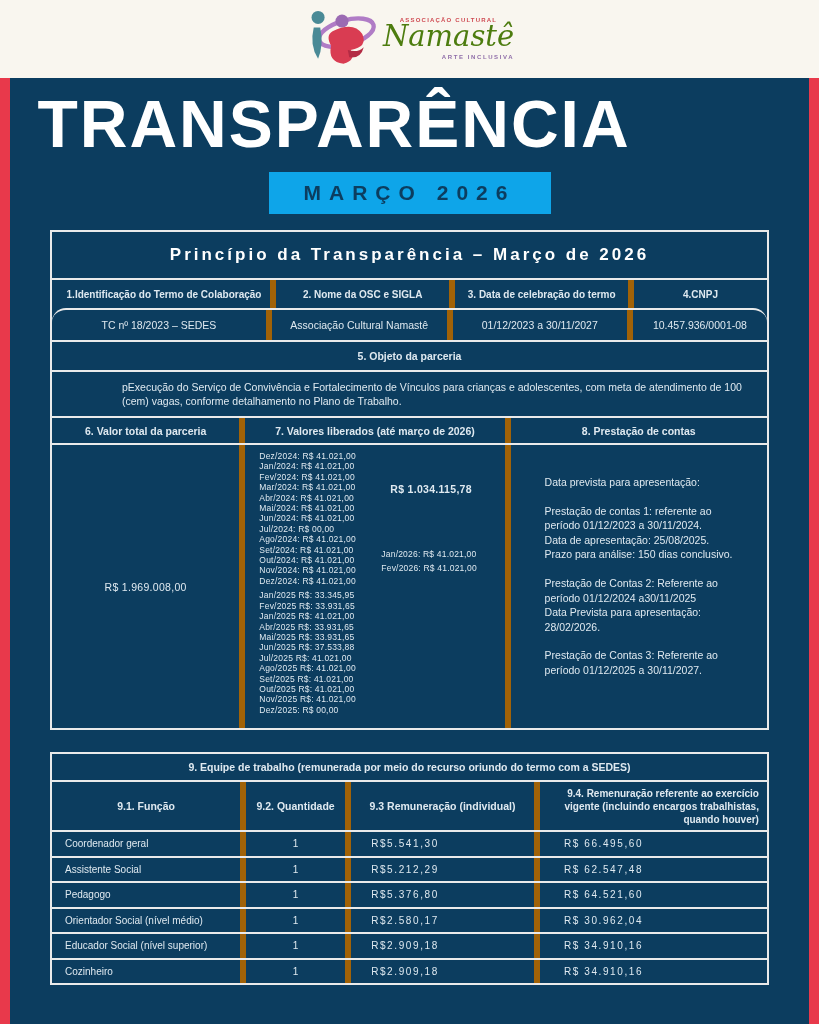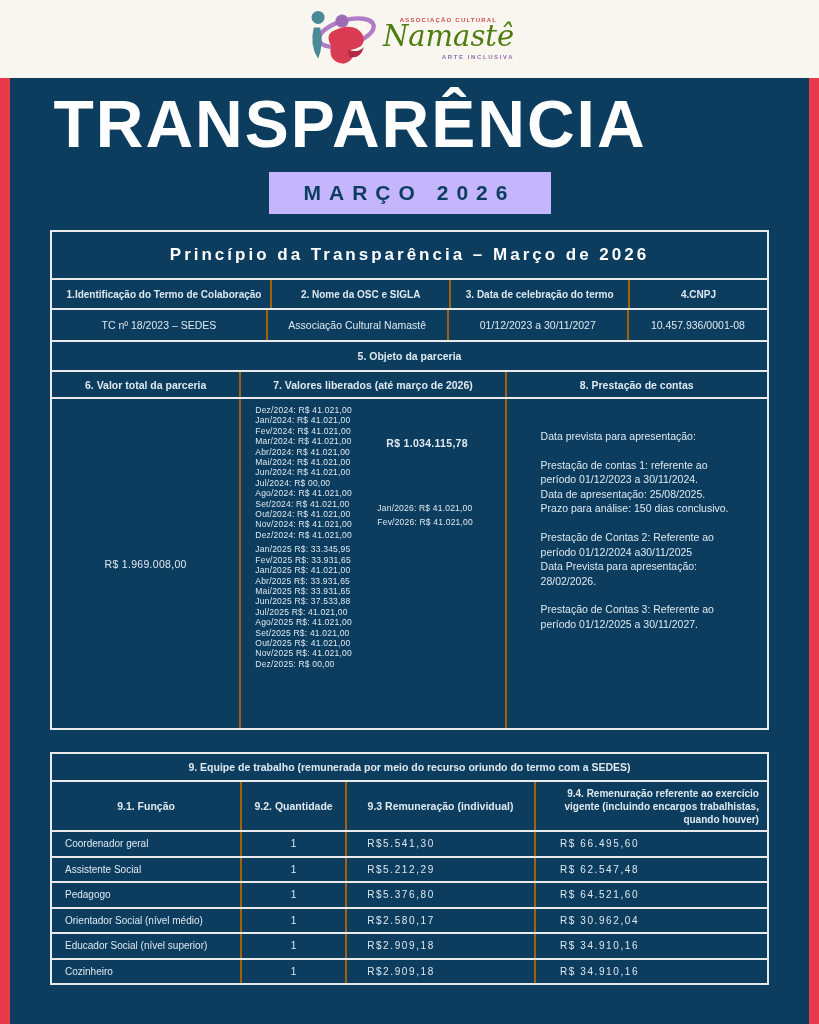--- a/index.html
+++ b/index.html
@@ -22,47 +22,47 @@
   .logo-top { font-size: 6px; font-weight: bold; letter-spacing: 1.2px; color: #cf4a52; }
   .logo-name { font-family: "DejaVu Serif", serif; font-style: italic; font-size: 29px; color: #4d7c0f; margin-top: -3px; }
   .logo-bottom { font-size: 6px; font-weight: bold; letter-spacing: 1.6px; color: #8f6da8; align-self: flex-end; margin-top: 1px; }
 
   
   .stripe { position: absolute; top: 78px; bottom: 0; width: 10px; background: #e8394b; }
   .stripe.left { left: 0; } .stripe.right { right: 0; }
 
   
   .main-title {
-    position: absolute; top: 86px; left: 16px; width: 668px;
+    position: absolute; top: 86px; left: 0; width: 668px;
     text-align: center; color: #ffffff;
     font-size: 66px; font-weight: bold; letter-spacing: 2px;
   }
   .subtitle-box {
     position: absolute; top: 172px; left: 50%; transform: translateX(-50%);
-    width: 282px; height: 42px; background: #c4b5fd;
+    width: 282px; height: 42px; background: #0ea5e9;
     display: flex; align-items: center; justify-content: center;
   }
   .subtitle-text { color: #0c3d5f; font-size: 21px; font-weight: bold; letter-spacing: 8px; }
 
   
   .tbl {
     position: absolute; left: 50px; width: 719px;
     border: 2px solid #eaeaea; color: #dfe9f0;
   }
   .row { display: flex; border-top: 2px solid #eaeaea; }
   .row:first-child { border-top: none; }
-  .c { border-left: 2px solid #a16207; }
+  .c { border-left: 6px solid #a16207; }
   .c:first-child { border-left: none; }
   .center { display: flex; align-items: center; justify-content: center; text-align: right; }
 
   
   .t1 { top: 230px; height: 500px; display: flex; flex-direction: column; }
   .t1-title { height: 46px; font-size: 17px; font-weight: bold; letter-spacing: 3px; color: #ffffff; }
   .t1-hdr { height: 30px; font-size: 10px; font-weight: bold; padding-left: 6px; }
-  .t1-val { height: 32px; font-size: 10.5px; }
+  .t1-val { height: 32px; font-size: 10.5px; border-radius: 14px; }
   .w1 { width: 29.9%; } .w2 { width: 25.3%; } .w3 { width: 25.2%; } .w4 { width: 19.6%; }
   .obj-h { height: 30px; font-size: 10.5px; font-weight: bold; }
   .obj-t { height: 46px; font-size: 10.5px; line-height: 14px; align-items: center; display: flex; }
   .obj-t .txt { margin-left: 70px; width: 620px; }
   .t678-h { height: 27px; font-size: 10.5px; font-weight: bold; }
   .cw1 { width: 26.2%; } .cw2 { width: 37.1%; } .cw3 { width: 36.7%; }
   .t678-body { flex: 1; }
   .cell-valor { font-size: 10.5px; letter-spacing: 0.3px; }
   .cell-liberados { position: relative; padding: 6px 0 0 14px; }
   .money-list { font-size: 8.5px; line-height: 10.4px; letter-spacing: 0.2px; }
@@ -128,20 +128,23 @@
   </div>
 
   <div class="row t1-val">
     <div class="c w1 center">TC nº 18/2023 – SEDES</div>
     <div class="c w2 center">Associação Cultural Namastê</div>
     <div class="c w3 center">01/12/2023 a 30/11/2027</div>
     <div class="c w4 center">10.457.936/0001-08</div>
   </div>
 
   <div class="row obj-h center">5. Objeto da parceria</div>
+  <div class="row obj-t">
+    <div class="txt">pExecução do Serviço de Convivência e Fortalecimento de Vínculos para crianças e adolescentes, com meta de atendimento de 100 (cem) vagas, conforme detalhamento no Plano de Trabalho.</div>
+  </div>
 
   <div class="row t678-h">
     <div class="c cw1 center">6. Valor total da parceria</div>
     <div class="c cw2 center">7. Valores liberados (até março de 2026)</div>
     <div class="c cw3 center">8. Prestação de contas</div>
   </div>
 
   <div class="row t678-body">
     <div class="c cw1 center cell-valor">R$ 1.969.008,00</div>
 

